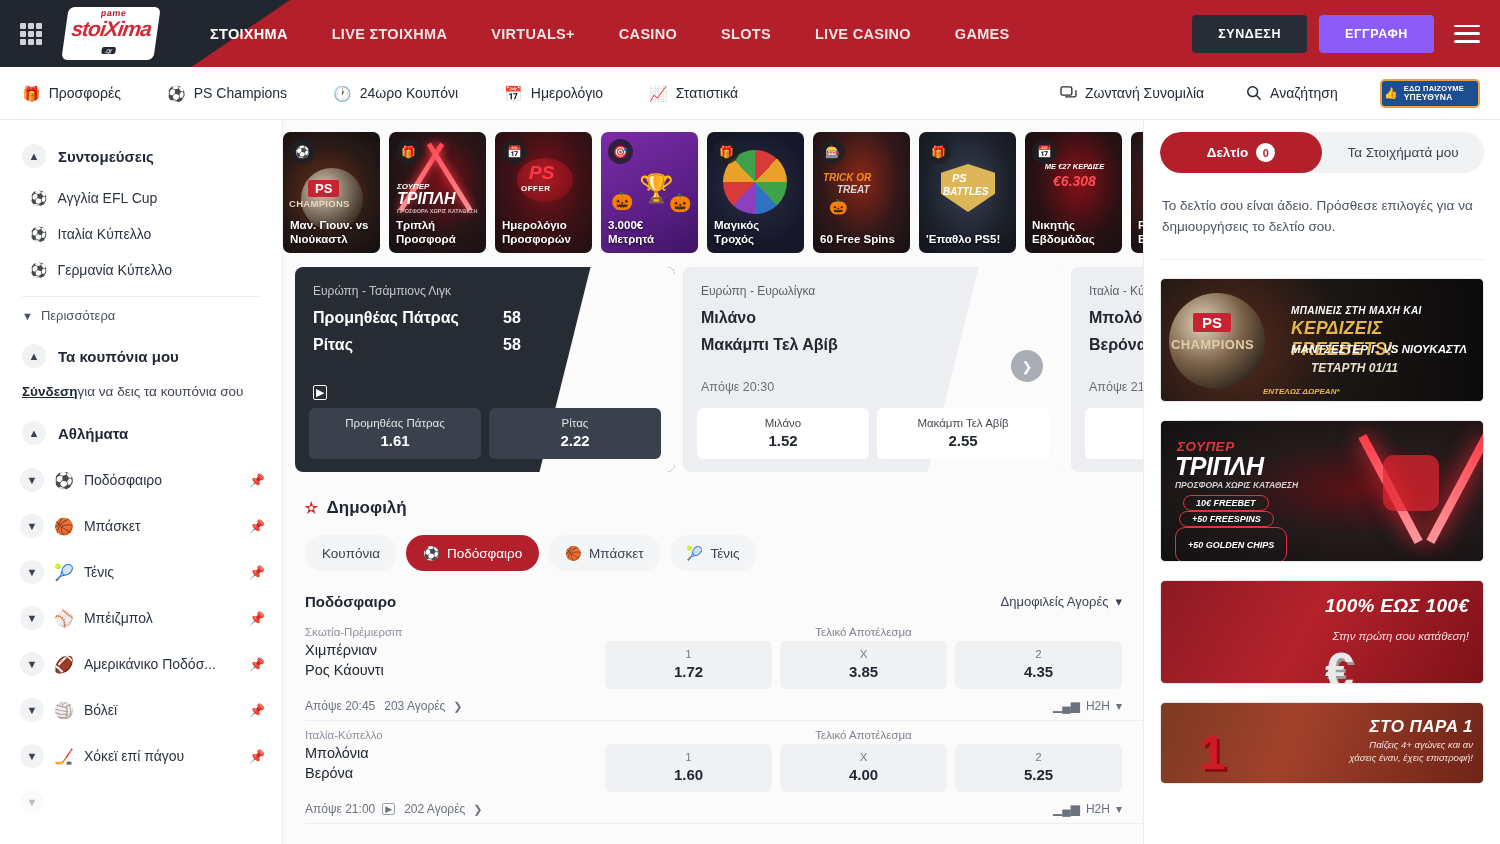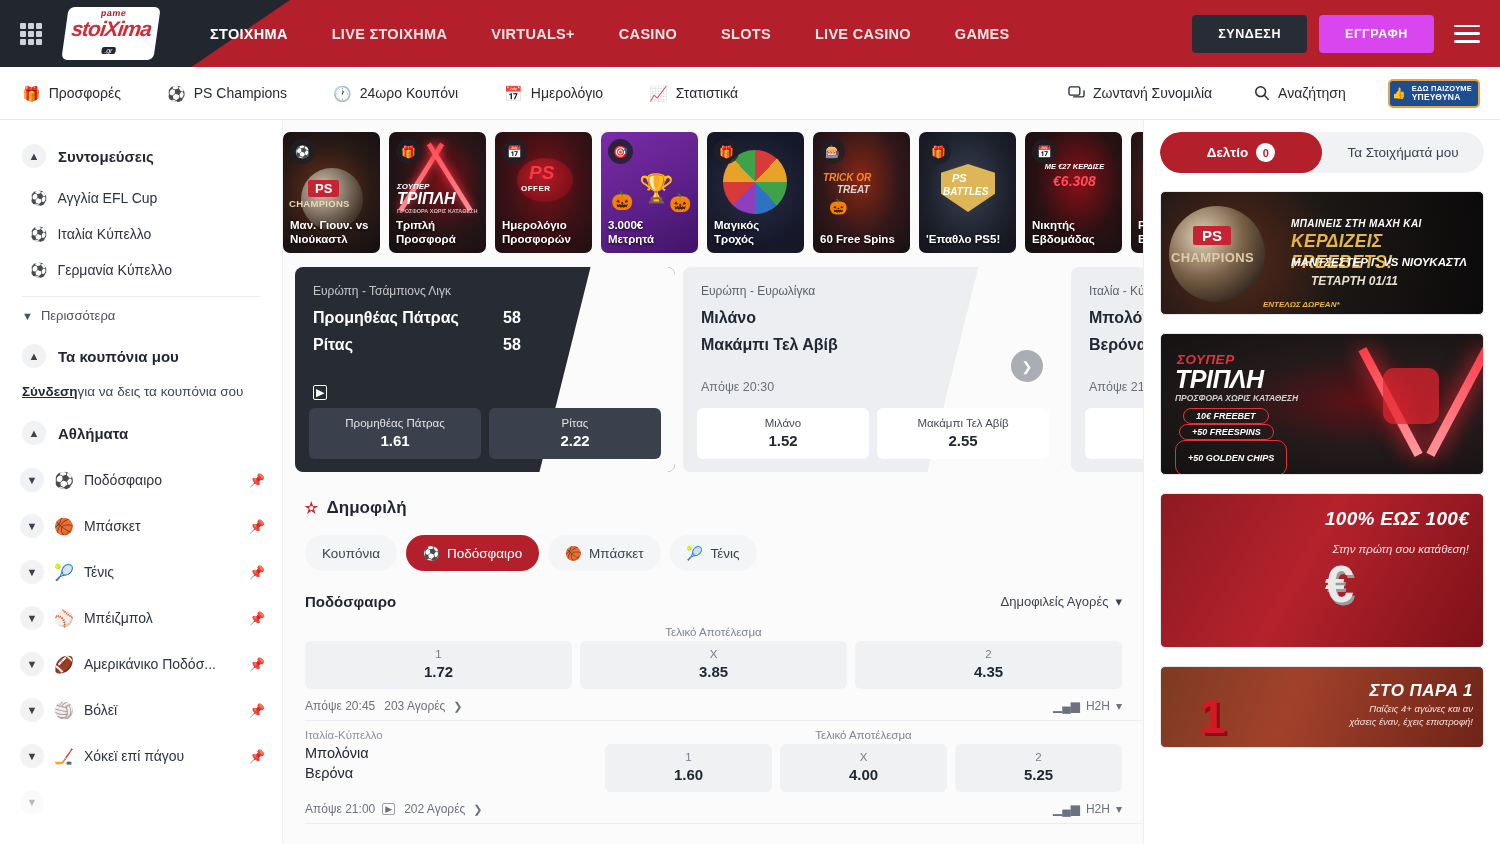--- a/index.html
+++ b/index.html
@@ -36,34 +36,34 @@
   .logo-top { font-size: 9px; font-weight: bold; color: #b3202c; letter-spacing: .5px; line-height: 9px;}
   .logo-main { font-size: 21px; font-weight: bold; font-style: italic; color: #1b1e24; letter-spacing: -1px; line-height: 21px;}
   .logo-main span { color: #d32a36; }
   .logo-gr { font-size: 7px; color: #fff; background: #22262e; border-radius: 2px; padding: 0 3px; display:inline-block; margin-top:1px;}
   .mainnav { position: relative; z-index: 3; display: flex; align-items: center; gap: 44px; margin-left: 46px; }
   .mainnav a { color: #f2e3e4; font-size: 14.5px; font-weight: bold; letter-spacing: .3px; text-decoration: none; white-space: nowrap; cursor: pointer;}
   .mainnav a.active { color: #ffffff; }
   .top-right { position: relative; z-index: 3; margin-left: auto; display: flex; align-items: center; gap: 12px; padding-right: 20px;}
   .btn-login { background: #272c36; color: #fff; font-size: 12.5px; font-weight: bold; letter-spacing: .6px;
     border: none; border-radius: 4px; padding: 12px 26px; cursor: pointer;}
-  .btn-signup { background: #d946ef; color: #fff; font-size: 12.5px; font-weight: bold; letter-spacing: .6px;
+  .btn-signup { background: #8b5cf6; color: #fff; font-size: 12.5px; font-weight: bold; letter-spacing: .6px;
     border: none; border-radius: 4px; padding: 12px 26px; cursor: pointer;}
   .burger { width: 26px; height: 18px; display: flex; flex-direction: column; justify-content: space-between; margin-left: 8px; cursor: pointer;}
   .burger i { height: 2.5px; background: #fff; border-radius: 2px; display: block;}
 
   
   .subbar {
     height: 53px; background: #fff; border-bottom: 1px solid #e8eaed;
     display: flex; align-items: center; padding: 0 20px 0 22px;
   }
   .subitem { display: flex; align-items: center; gap: 8px; font-size: 14px; color: #242c38; margin-right: 46px; cursor: pointer; white-space: nowrap;}
   .subitem .em { font-size: 15px; line-height: 1; }
   .sub-right { margin-left: auto; display: flex; align-items: center; gap: 42px; }
-  .resp-badge { background: #1d4e91; border: 2px solid #e8a33d; border-radius: 5px; padding: 3px 6px 4px 22px;
+  .resp-badge { background: #1d4e91; border: 2px solid #e8a33d; border-radius: 5px; padding: 3px 14px 4px 22px;
     color: #fff; font-size: 7.5px; font-weight: bold; line-height: 9px; letter-spacing: .2px; position: relative; cursor: pointer;}
   .resp-badge::before { content: "👍"; position: absolute; left: 3px; top: 50%; transform: translateY(-50%); font-size: 11px;}
 
   
   .layout { display: flex; height: 724px; }
   .sidebar { width: 283px; background: #fff; border-right: 1px solid #eceef1; padding: 14px 0 0; overflow: hidden; }
   .center { flex: 1; background: #fbfbfc; overflow: hidden; position: relative;}
   .rightbar { width: 357px; background: #fff; border-left: 1px solid #eceef1; padding: 12px 16px; overflow: hidden;}
 
   
@@ -514,20 +514,25 @@
       <div class="sec-title-row">
         <span class="sec-title">Ποδόσφαιρο</span>
         <span class="markets-sel">
           <span>Δημοφιλείς Αγορές</span>
           <span>▾</span>
         </span>
       </div>
 
       <div class="match" style="margin-top:8px">
         <div class="m-top">
+          <div class="m-left">
+            <div class="m-league">Σκωτία-Πρέμιερσιπ</div>
+            <div class="m-team">Χιμπέρνιαν</div>
+            <div class="m-team">Ρος Κάουντι</div>
+          </div>
           <div class="m-right">
             <div class="m-market-name">Τελικό Αποτέλεσμα</div>
             <div class="m-odds">
               <div class="m-odd">
                 <div class="k">1</div>
                 <div class="v">1.72</div>
               </div>
               <div class="m-odd">
                 <div class="k">X</div>
                 <div class="v">3.85</div>
@@ -594,20 +599,21 @@
   <div class="rightbar">
     <div class="slip-tabs">
       <div class="slip-tab active">
         <span>Δελτίο</span>
         <span class="slip-count">0</span>
       </div>
       <div class="slip-tab">
         <span>Τα Στοιχήματά μου</span>
       </div>
     </div>
+    <div class="slip-empty">Το δελτίο σου είναι άδειο. Πρόσθεσε επιλογές για να δημιουργήσεις το δελτίο σου.</div>
 
     <div class="banner bn1">
       <div style="position:absolute;left:8px;top:14px;width:96px;height:96px;border-radius:50%;background:radial-gradient(circle at 35% 32%,#e4d4bb,#7a6248 45%,#241c18 85%);z-index:2"></div>
       <div style="position:absolute;left:32px;top:34px;background:#c62432;color:#fff;font-size:15px;font-weight:bold;padding:1px 9px;border-radius:2px;z-index:3">PS</div>
       <div style="position:absolute;left:10px;top:58px;color:#e0cda8;font-size:13px;font-weight:bold;letter-spacing:.4px;z-index:3">CHAMPIONS</div>
       <div class="bn-txt" style="left:130px;top:26px;font-size:10px;font-style:italic;font-weight:bold;letter-spacing:.4px">ΜΠΑΙΝΕΙΣ ΣΤΗ ΜΑΧΗ ΚΑΙ</div>
       <div class="bn-txt" style="left:130px;top:39px;font-size:17.5px;font-style:italic;font-weight:bold;color:#e8b547;letter-spacing:.3px">ΚΕΡΔΙΖΕΙΣ FREEBETS!</div>
       <div class="bn-txt" style="left:130px;top:64px;font-size:11.5px;font-style:italic;font-weight:bold">ΜΑΝΤΣΕΣΤΕΡ Γ. VS ΝΙΟΥΚΑΣΤΛ</div>
       <div class="bn-txt" style="left:150px;top:82px;font-size:12px;font-style:italic;font-weight:bold;color:#e8e0cc">ΤΕΤΑΡΤΗ 01/11</div>
       <div class="bn-txt" style="left:102px;bottom:5px;font-size:8px;font-style:italic;font-weight:bold;color:#e8b547">ΕΝΤΕΛΩΣ ΔΩΡΕΑΝ*</div>
@@ -618,21 +624,21 @@
       <div style="position:absolute;right:88px;top:8px;width:9px;height:120px;background:linear-gradient(#ff3b46,#ff9aa0);transform:rotate(-28deg);box-shadow:0 0 22px #ff2a36;z-index:2"></div>
       <div style="position:absolute;right:44px;top:34px;width:56px;height:56px;border-radius:11px;background:rgba(226,38,48,.72);z-index:3"></div>
       <div class="bn-txt" style="left:16px;top:18px;font-size:13.5px;font-style:italic;font-weight:bold;color:#e2333d;letter-spacing:.5px">ΣΟΥΠΕΡ</div>
       <div class="bn-txt" style="left:14px;top:31px;font-size:25px;font-style:italic;font-weight:bold;letter-spacing:-.5px">ΤΡΙΠΛΗ</div>
       <div class="bn-txt" style="left:14px;top:59px;font-size:8.5px;font-style:italic;font-weight:bold;color:#cfcfcf">ΠΡΟΣΦΟΡΑ ΧΩΡΙΣ ΚΑΤΑΘΕΣΗ</div>
       <div class="bn-txt" style="left:22px;top:74px;font-size:9px;font-weight:bold;font-style:italic;border:1.4px solid #e2333d;border-radius:10px;padding:2px 12px;color:#fff">10€ FREEBET</div>
       <div class="bn-txt" style="left:18px;top:90px;font-size:9px;font-weight:bold;font-style:italic;border:1.4px solid #e2333d;border-radius:10px;padding:2px 12px;color:#fff">+50 FREESPINS</div>
       <div class="bn-txt" style="left:14px;top:106px;font-size:9px;font-weight:bold;font-style:italic;border:1.4px solid #e2333d;border-radius:10px;padding:12px 12px;color:#fff">+50 GOLDEN CHIPS</div>
     </div>
 
-    <div class="banner bn3" style="height:155px">
+    <div class="banner bn3" style="height:104px">
       <div class="bn-txt" style="right:14px;top:14px;font-size:19px;font-style:italic;font-weight:bold;letter-spacing:.3px">100% ΕΩΣ 100€</div>
       <div class="bn-txt" style="right:14px;top:49px;font-size:11.5px;font-style:italic;color:#f2dede">Στην πρώτη σου κατάθεση!</div>
       <div class="bn-txt" style="left:164px;top:64px;font-size:52px;font-weight:bold;color:#e9e9e9;line-height:52px;text-shadow:2px 3px 0 #9a9a9a">€</div>
     </div>
 
     <div class="banner bn4" style="height:82px">
       <div class="bn-txt" style="right:10px;top:14px;font-size:17px;font-style:italic;font-weight:bold;letter-spacing:.5px">ΣΤΟ ΠΑΡΑ 1</div>
       <div class="bn-txt" style="right:10px;top:36px;font-size:9.5px;font-style:italic;color:#f3e1dc">Παίζεις 4+ αγώνες και αν</div>
       <div class="bn-txt" style="right:10px;top:49px;font-size:9.5px;font-style:italic;color:#f3e1dc">χάσεις έναν, έχεις επιστροφή!</div>
       <div class="bn-txt" style="left:38px;top:26px;font-size:48px;font-weight:bold;color:#cf1b25;line-height:48px;text-shadow:3px 3px 0 #8c0d15">1</div>

